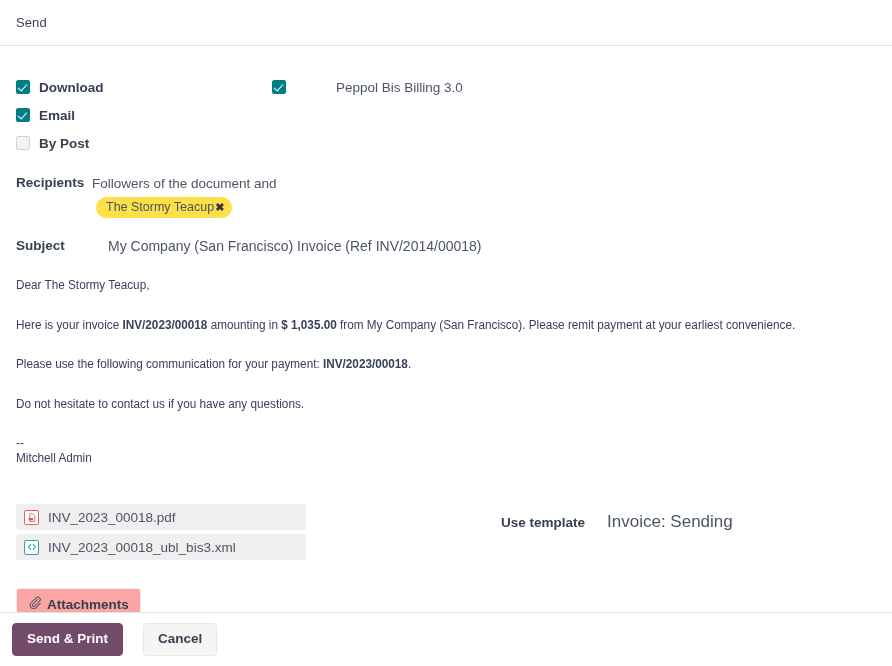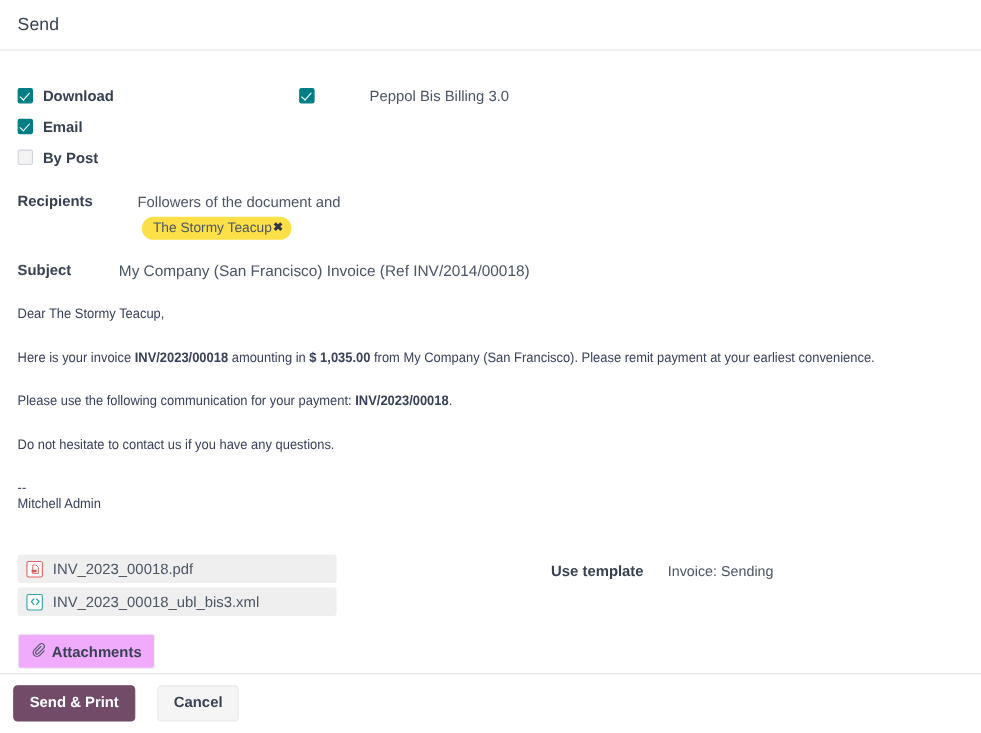--- a/index.html
+++ b/index.html
@@ -29,21 +29,21 @@
   .dialog-header {
     height: 46px;
     box-sizing: border-box;
     border-bottom: 1px solid #dee2e6;
     display: flex;
     align-items: center;
     padding: 0 16px;
     flex: 0 0 auto;
   }
   .dialog-title {
-    font-size: 16px;
+    font-size: 13px;
     font-weight: 500;
     color: #374151;
     letter-spacing: 0.1px;
   }
 
   
   .dialog-body {
     flex: 1 1 auto;
     padding: 0 16px;
     position: relative;
@@ -124,21 +124,21 @@
   }
   .field-value {
     font-size: 13.5px;
     color: #4b5563;
     flex: 1 1 auto;
   }
 
   #recipients-row {
     margin-top: 18px;
   }
-  #recipients-row .field-label { width: 109px; }
+  #recipients-row .field-label { width: 76px; }
   .recipient-followers {
     font-size: 13.5px;
     color: #4b5563;
     line-height: 17px;
   }
   .tag-wrap {
     margin-top: 5px;
     padding-left: 4px;
   }
   .tag {
@@ -224,24 +224,24 @@
   .file-icon.xml {
     border: 1.5px solid #2fa3a8;
     color: #17a2a8;
   }
   .attach-name {
     font-size: 13.5px;
     color: #4b5563;
     white-space: nowrap;
   }
   .attachments-btn {
-    margin-top: 12px;
+    margin-top: 24px;
     display: inline-flex;
     align-items: center;
-    background: #f0abfc;
+    background: #fca5a5;
     border: 1px solid #f0f0f0;
     border-radius: 3px;
     padding: 7px 11px;
     font-size: 13.5px;
     font-weight: bold;
     color: #374151;
     cursor: pointer;
   }
   .clip-icon {
     margin-right: 6px;
@@ -260,21 +260,21 @@
     align-items: center;
   }
   .template-label {
     font-size: 13.5px;
     font-weight: bold;
     color: #374151;
     margin-right: 22px;
     white-space: nowrap;
   }
   .template-value {
-    font-size: 13px;
+    font-size: 17px;
     color: #4b5563;
     white-space: nowrap;
     cursor: pointer;
   }
 
   
   .dialog-footer {
     flex: 0 0 auto;
     height: 54px;
     box-sizing: border-box;

